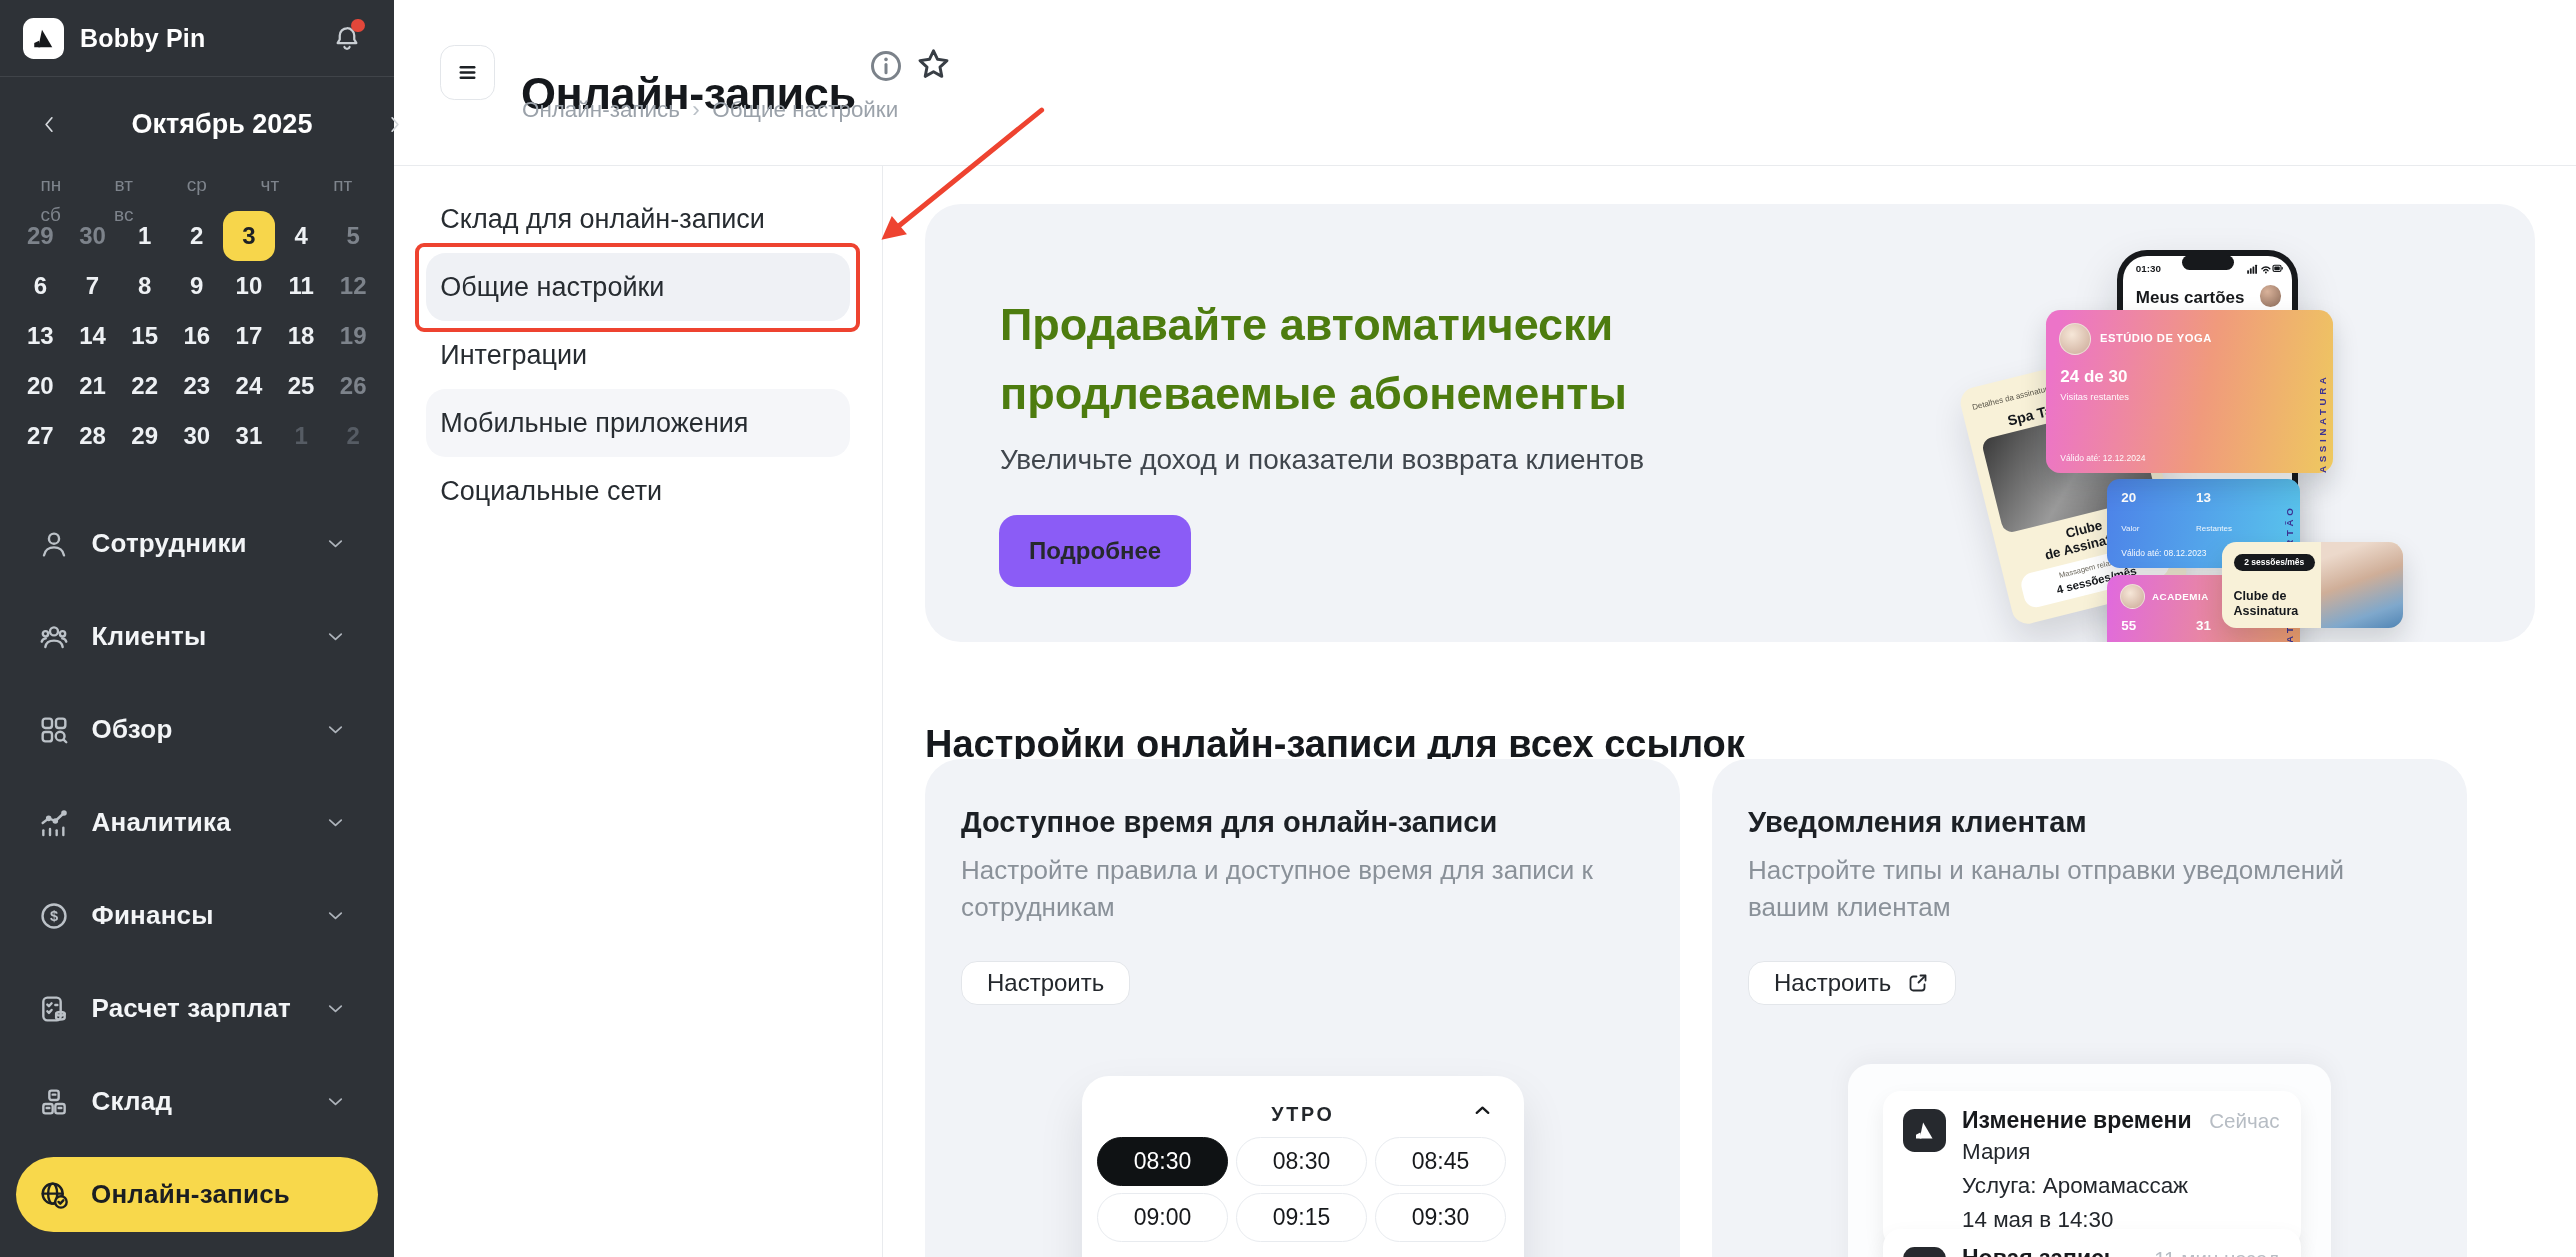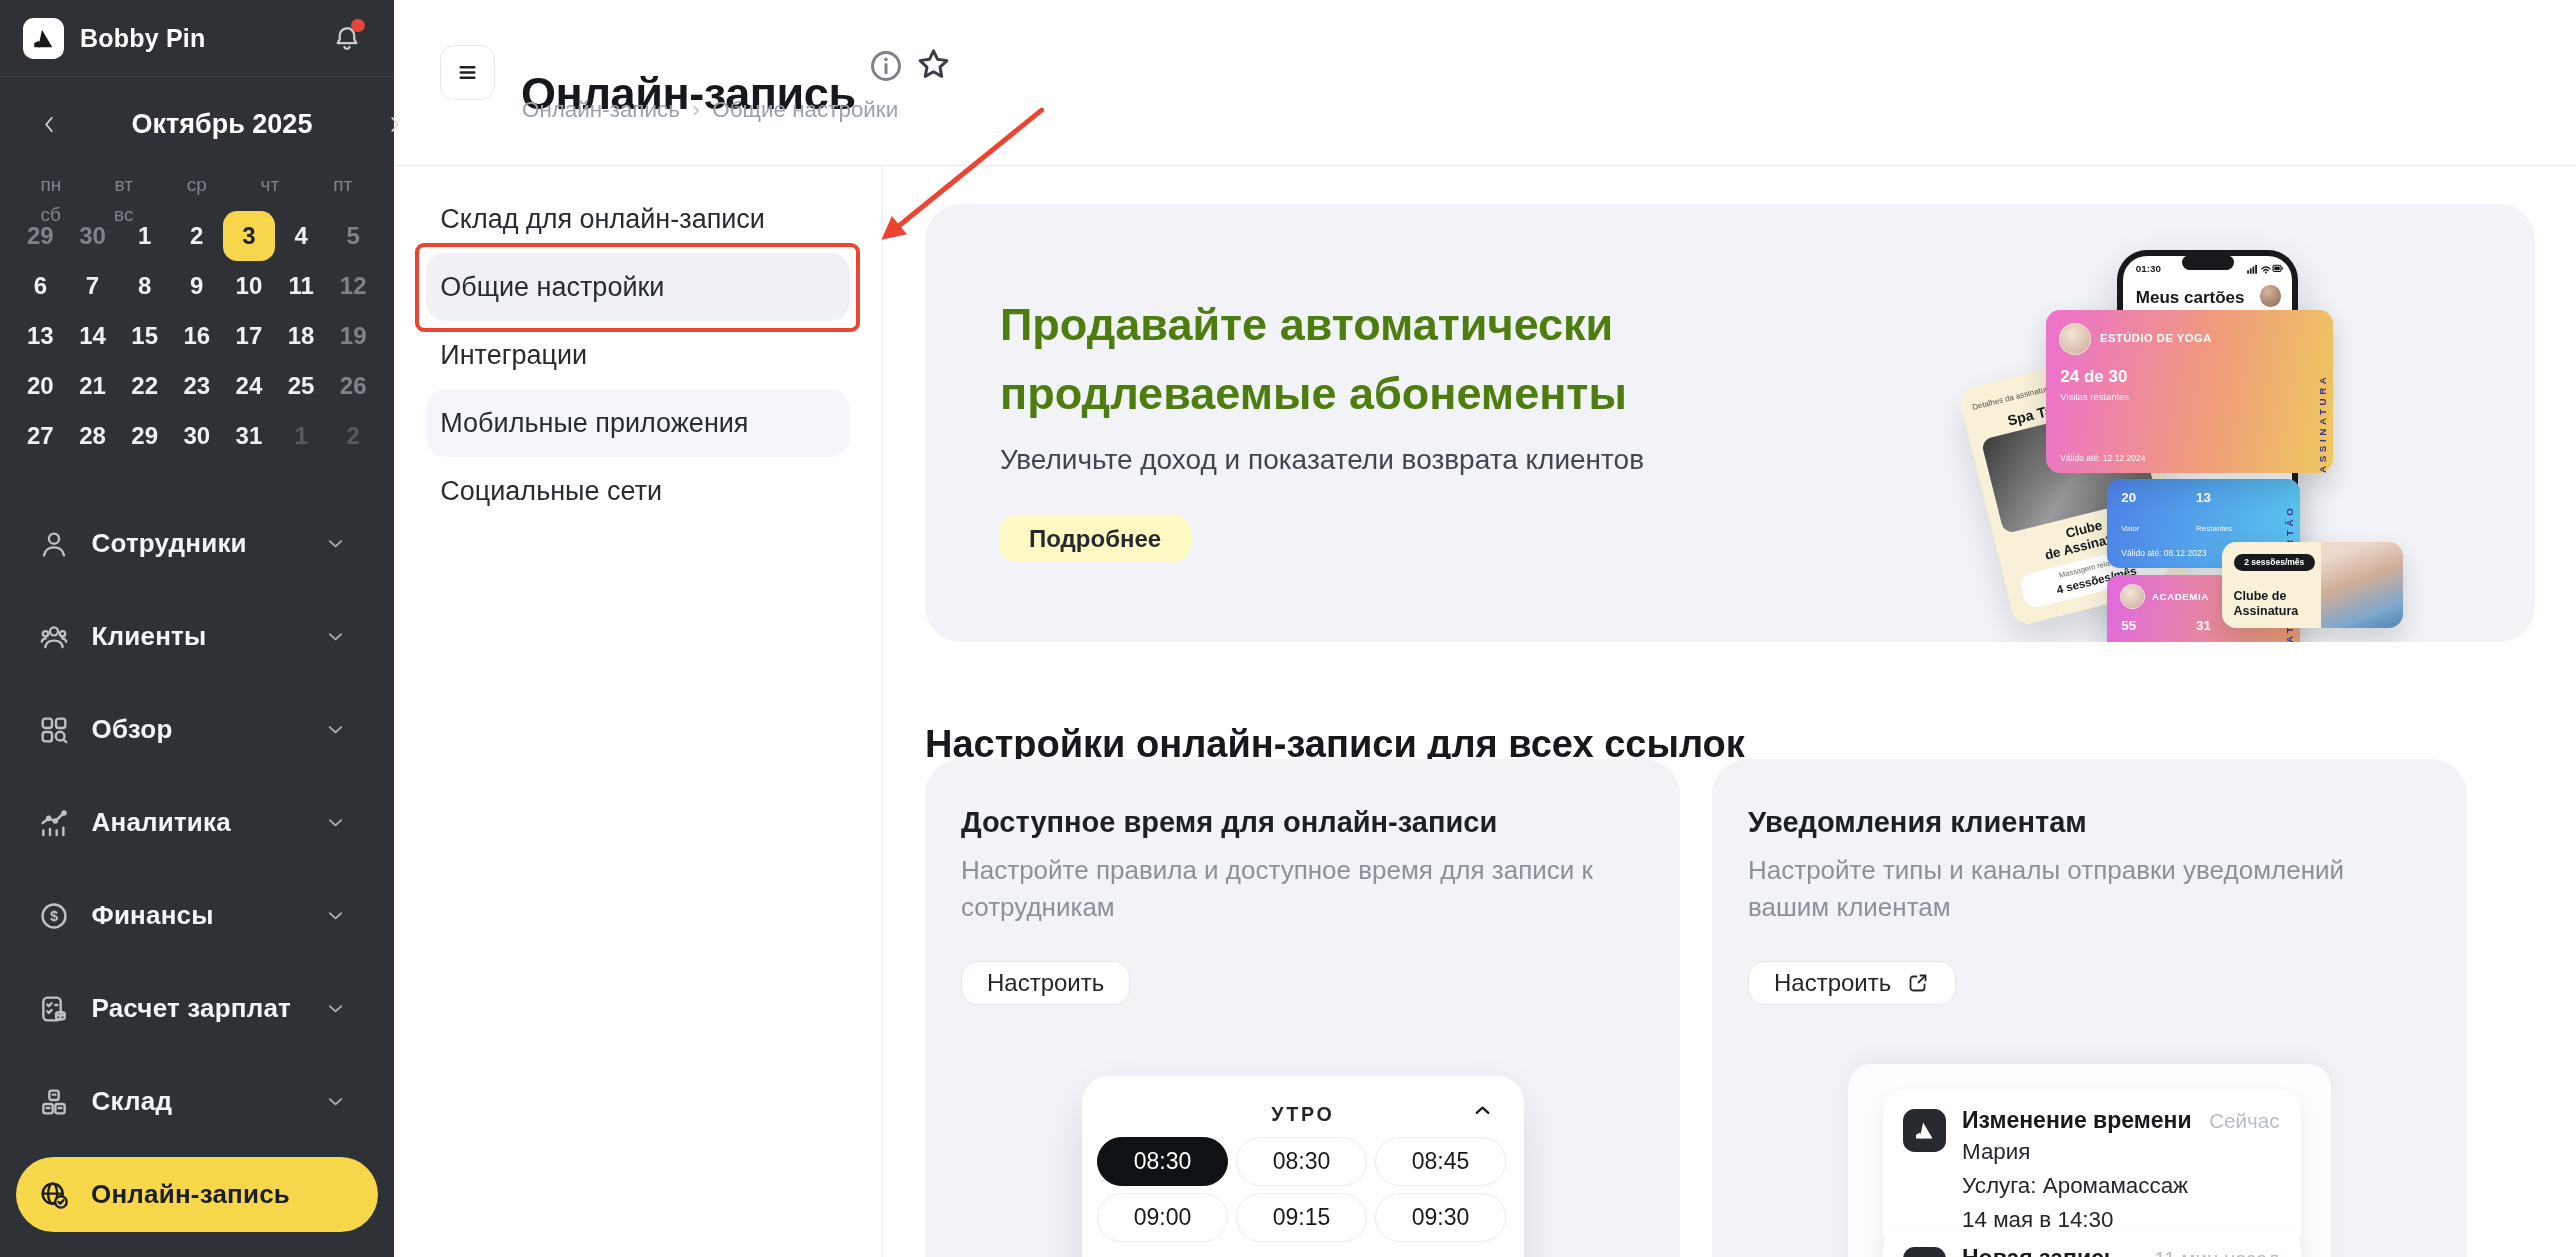--- a/index.html
+++ b/index.html
@@ -62,21 +62,21 @@
   
   .ann-box{position:absolute;left:415px;top:243px;width:445px;height:89px;border:4.5px solid #ee4330;
            border-radius:9px;box-sizing:border-box;z-index:40;pointer-events:none;}
   .ann-arrow{position:absolute;left:841px;top:85px;width:233px;height:179px;z-index:40;pointer-events:none;}
 
   
   .banner{position:absolute;left:925px;top:204px;width:1610px;height:438px;border-radius:36px;
           background:#f1f3f7;overflow:hidden;}
   .banner-title{position:absolute;left:75px;top:86px;font-size:45px;line-height:69px;font-weight:700;color:#4d7c0f;}
   .banner-sub{position:absolute;left:75px;top:240px;font-size:28px;color:#40464d;}
-  .banner-cta{position:absolute;left:74px;top:311px;height:47px;padding:0 30px;background:#fef9c3;border:none;
+  .banner-cta{position:absolute;left:74px;top:311px;height:72px;padding:0 30px;background:#8b5cf6;border:none;
               border-radius:18px;font-size:24px;font-weight:600;color:#26292d;display:flex;align-items:center;cursor:pointer;
               font-family:"Liberation Sans",sans-serif;}
 
   
   .art{position:absolute;left:984px;top:0;width:626px;height:438px;}
   .phone{position:absolute;left:208px;top:46px;width:181px;height:363px;background:#17191c;border-radius:30px;
          padding:6.3px;box-sizing:border-box;z-index:1;box-shadow:0 21.5px 45px rgba(18,24,34,.18);}
   .screen{position:relative;width:100%;height:100%;background:#fff;border-radius:24px;overflow:hidden;}
   .ph-time{position:absolute;left:12.5px;top:7.2px;font-size:9.8px;font-weight:700;color:#17191c;}
   .ph-notch{position:absolute;left:50%;top:5.4px;width:52px;height:14.3px;margin-left:-26px;background:#17191c;border-radius:8px;}

